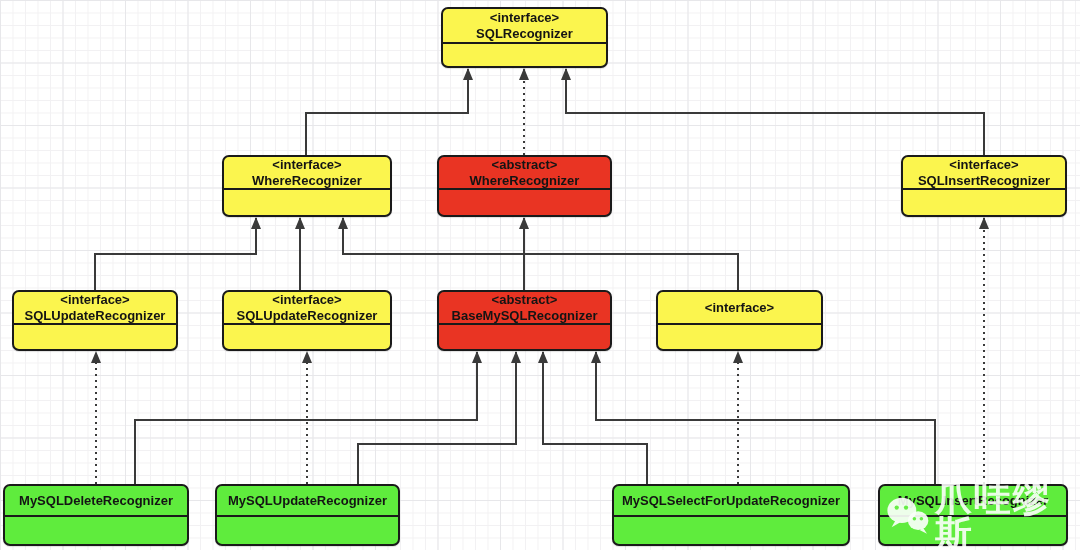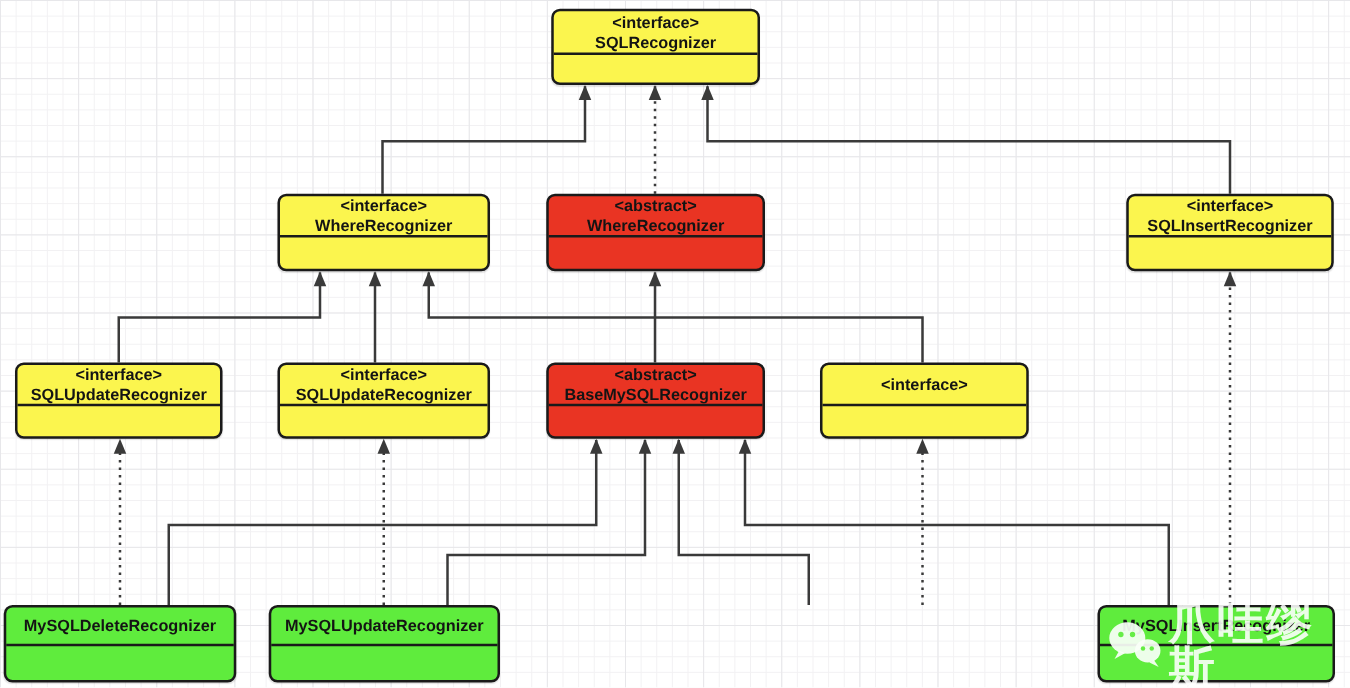--- a/index.html
+++ b/index.html
@@ -144,20 +144,26 @@
           <div>MySQLDeleteRecognizer</div>
         </div>
         <div class="compartment"></div>
       </div>
       <div class="node class" style="left: 215px; top: 484px; width: 185px; height: 62px;">
         <div class="title" style="height: 31px;">
           <div>MySQLUpdateRecognizer</div>
         </div>
         <div class="compartment"></div>
       </div>
+      <div class="node class" style="left: 612px; top: 484px; width: 238px; height: 62px;">
+        <div class="title" style="height: 31px;">
+          <div>MySQLSelectForUpdateRecognizer</div>
+        </div>
+        <div class="compartment"></div>
+      </div>
       <div class="node class" style="left: 878px; top: 484px; width: 190px; height: 62px;">
         <div class="title" style="height: 31px;">
           <div>MySQLInsertRecognizer</div>
         </div>
         <div class="compartment"></div>
       </div>
     </div>
 
   <div class="watermark">
     <svg width="48" height="44" viewBox="0 0 48 44">

